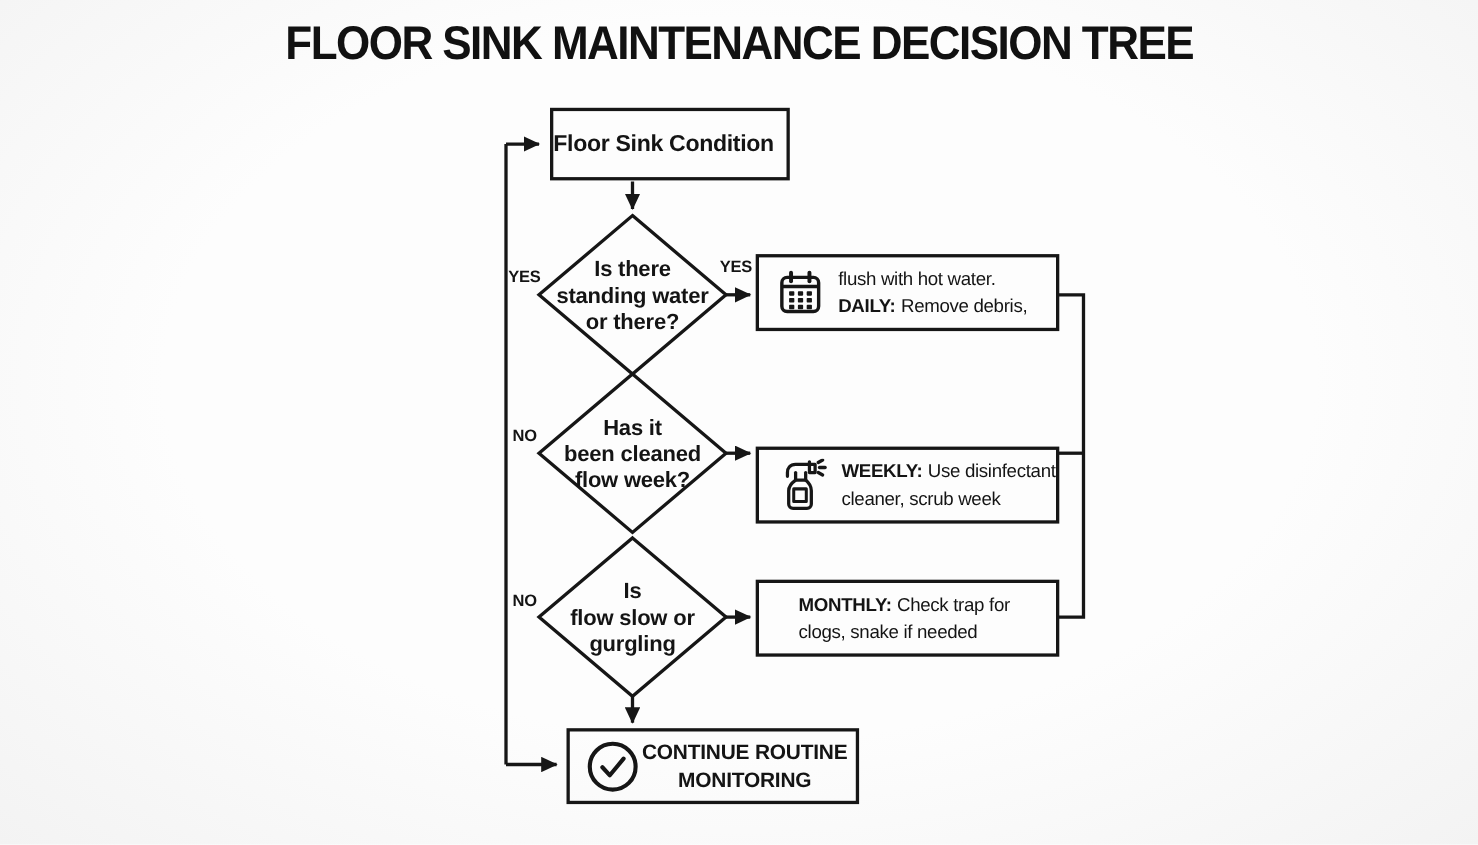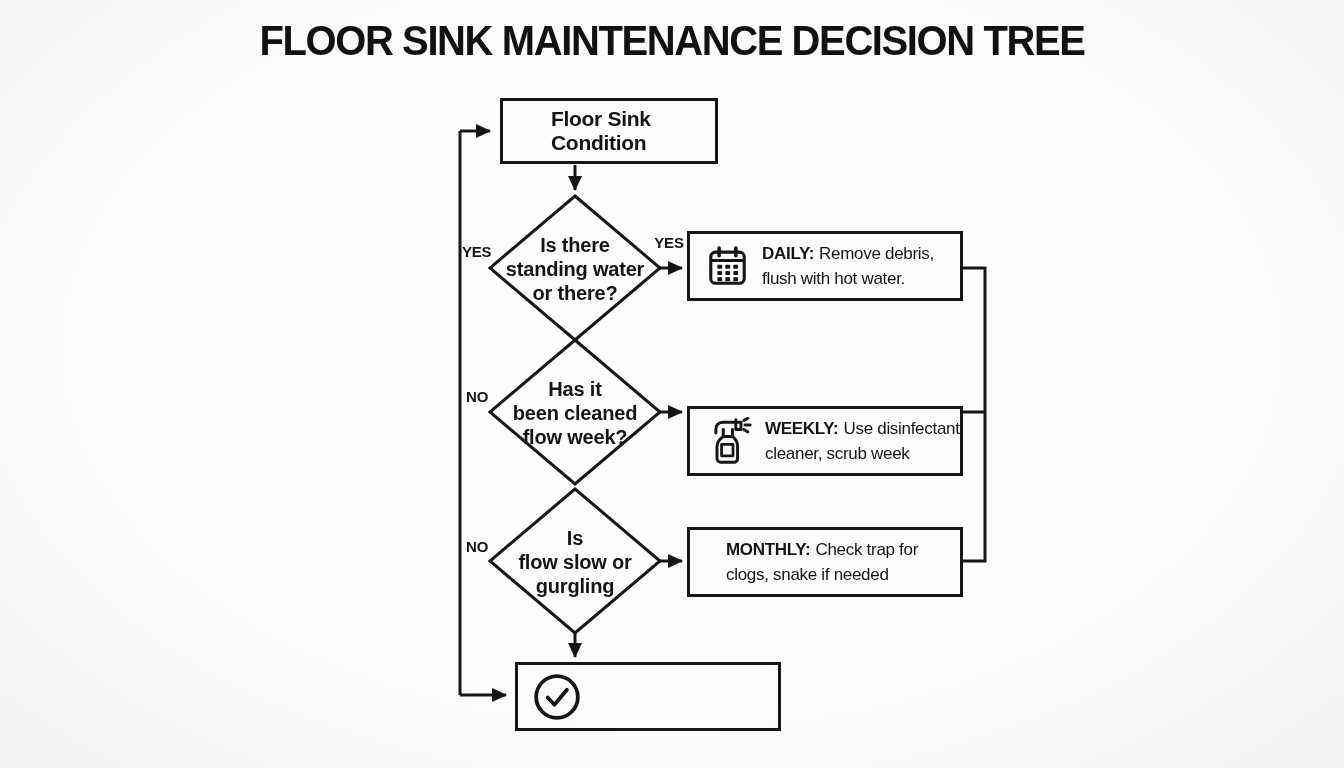--- a/index.html
+++ b/index.html
@@ -33,21 +33,21 @@
   .node {
     position: absolute;
     box-sizing: border-box;
     border: 3px solid #161616;
     display: flex;
     align-items: center;
     background: transparent;
   }
   .start-box {
     left: 500px; top: 98px; width: 218px; height: 66px;
-    font-size: 21px; font-weight: 700; letter-spacing: -0.3px; padding-left: 48px;
+    font-size: 21px; font-weight: 700; letter-spacing: -0.3px;
   }
   .action-box { left: 687px; width: 276px; height: 70px; }
   .action-box .icon-wrap { flex: 0 0 auto; margin-left: 16px; display: flex; }
   .action-box .atext { margin-left: 13px; font-size: 17px; line-height: 25px; letter-spacing: -0.3px; }
   .action-box .atext .aline { white-space: nowrap; }
   .action-box.no-icon .atext { margin-left: 36px; }
   .prefix { font-weight: 700; margin-right: 5px; }
   .end-box {
     left: 515px; top: 662px; width: 266px; height: 69px;
   }
@@ -156,24 +156,24 @@
           <rect x="9.5" y="21.7" width="4" height="3.4" rx="0.6"></rect>
           <rect x="16.2" y="21.7" width="4" height="3.4" rx="0.6"></rect>
           <rect x="22.9" y="21.7" width="4" height="3.4" rx="0.6"></rect>
           <rect x="9.5" y="26.9" width="4" height="3.4" rx="0.6"></rect>
           <rect x="16.2" y="26.9" width="4" height="3.4" rx="0.6"></rect>
           <rect x="22.9" y="26.9" width="4" height="3.4" rx="0.6"></rect>
         </g>
       </svg>
     </span>
     <div class="atext">
+      <div class="aline">flush with hot water.</div>
       <div class="aline">
         <span class="prefix">DAILY:</span><span>Remove debris,</span>
       </div>
-      <div class="aline">flush with hot water.</div>
     </div>
   </div>
 
   <div class="node action-box" style="top:378px;margin-top:28px;">
     <span class="icon-wrap">
       <svg width="46" height="48" viewBox="0 0 40 42" fill="none" stroke="#161616" stroke-width="2.6" stroke-linecap="round" stroke-linejoin="round">
 
         <path d="M33 3 L36.5 1"></path>
         <path d="M34 7 L38.5 7"></path>
         <path d="M33 11 L36.5 13"></path>
@@ -206,15 +206,19 @@
     </div>
   </div>
 
   <div class="node end-box">
     <span class="icon-wrap">
       <svg width="50" height="50" viewBox="0 0 48 48" fill="none" stroke="#161616">
         <circle cx="24" cy="24" r="20" stroke-width="3.6"></circle>
         <path d="M15 24.5 L21.5 31.5 L33.5 17" stroke-width="3.6" stroke-linecap="round" stroke-linejoin="round"></path>
       </svg>
     </span>
+    <div class="etext">
+      <div>CONTINUE ROUTINE</div>
+      <div>MONITORING</div>
+    </div>
   </div>
 
 </div>
 
 </body></html>

